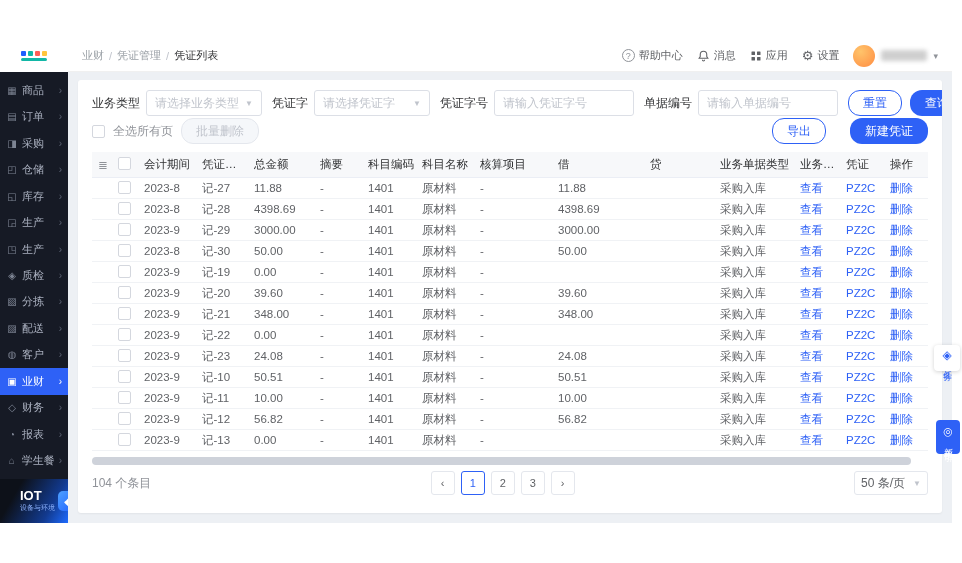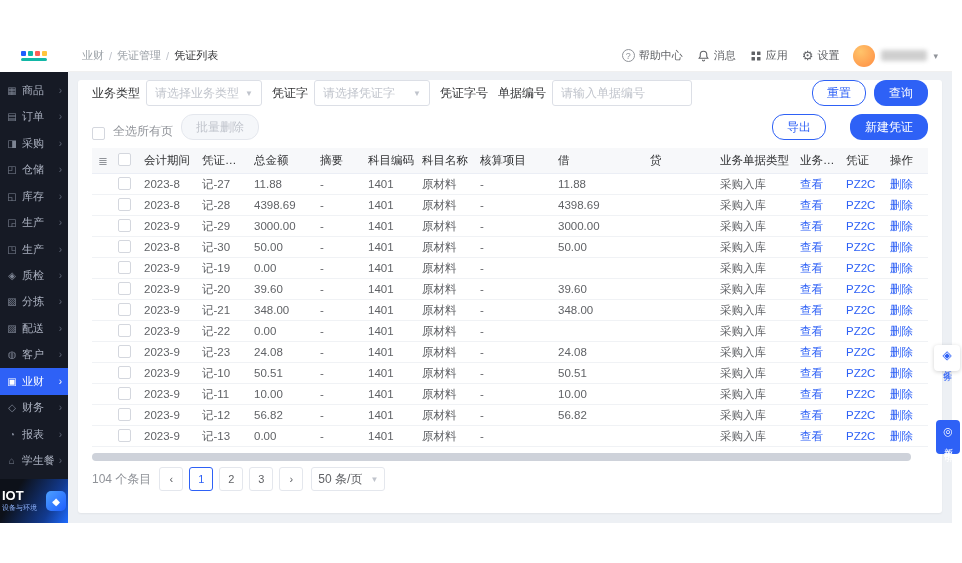--- a/index.html
+++ b/index.html
@@ -15,21 +15,21 @@
   .lb1{background:#1e5eff}.lb2{background:#12b7a6}.lb3{background:#ff5f57}.lb4{background:#ffc53d}
   .logo-bar{width:26px;height:3px;border-radius:2px;background:#12b7a6}
   .menu{flex:1;background:#161a25;padding:5px 0;display:flex;flex-direction:column;justify-content:space-between}
   .menu-item{height:26px;display:flex;align-items:center;padding:0 6px;gap:4px;color:#aab0bf;font-size:11px;cursor:pointer;flex:1}
   .mi-icon{width:12px;text-align:center;font-size:10px;color:#7d8493}
   .mi-label{flex:1;white-space:nowrap}
   .mi-chevron{font-size:10px;color:#596070}
   .menu-item.active{background:#2e61f6;color:#fff}
   .menu-item.active .mi-icon,.menu-item.active .mi-chevron{color:#fff}
   .iot{height:44px;background:linear-gradient(120deg,#0d1119 25%,#123a8f 72%,#1e6bff 100%);
-    display:flex;align-items:center;padding:0 2px;gap:3px}
+    display:flex;align-items:center;padding:0 20px;gap:3px}
   .iot-title{color:#fff;font-weight:bold;font-size:13px;line-height:1.1}
   .iot-sub{color:#8fb4ff;font-size:7px;white-space:nowrap}
   .iot-badge{width:20px;height:20px;border-radius:5px;margin-left:auto;flex-shrink:0;
     background:linear-gradient(135deg,#4da0ff,#1e5eff);color:#fff;font-size:10px;
     display:flex;align-items:center;justify-content:center}
 
   
   .main{flex:1;min-width:0;display:flex;flex-direction:column}
   .topbar{height:32px;background:#fff;border-bottom:1px solid #f0f0f0;display:flex;align-items:center;padding:0 14px;font-size:11px}
   .crumb{color:#9aa0a6;cursor:pointer}
@@ -39,57 +39,57 @@
   .top-item{display:flex;align-items:center;gap:4px;cursor:pointer}
   .q-icon{width:13px;height:13px;border:1px solid #909399;border-radius:50%;font-size:9px;color:#909399;
     display:flex;align-items:center;justify-content:center}
   .gear{font-size:13px;color:#606266;line-height:1}
   .user{display:flex;align-items:center;gap:6px;cursor:pointer}
   .avatar{width:22px;height:22px;border-radius:50%;background:radial-gradient(circle at 35% 30%,#ffc46b,#ff8c42)}
   .blur-name{width:46px;height:11px;border-radius:2px;background:#cfcfcf;filter:blur(2px)}
   .chev-down{color:#909399;font-size:9px}
 
   .content{flex:1;min-height:0;background:#edf0f4;padding:8px 10px 10px}
-  .card{background:#fff;height:100%;border-radius:3px;padding:0 14px;display:flex;flex-direction:column;
+  .card{background:#fff;height:100%;border-radius:3px;padding:10px 14px;display:flex;flex-direction:column;
     box-shadow:0 1px 2px rgba(0,0,0,.05);overflow:hidden}
 
   
   .filters{display:flex;align-items:center;gap:10px;flex-wrap:nowrap}
   .fgroup{display:flex;align-items:center;gap:6px}
   .flabel{color:#303133;white-space:nowrap}
   .select,.input{height:26px;border:1px solid #dcdfe6;border-radius:3px;background:#fff;
     display:flex;align-items:center;padding:0 8px;color:#c0c4cc;cursor:pointer;white-space:nowrap;overflow:hidden}
   .select{width:116px}.input{width:140px;cursor:text}
   .sel-arrow{margin-left:auto;color:#c0c4cc;font-size:8px;padding-left:4px}
   .filter-actions{margin-left:auto;display:flex;gap:8px}
   .btn{height:26px;padding:0 14px;border-radius:12px;border:1px solid transparent;display:flex;align-items:center;
     cursor:pointer;white-space:nowrap}
   .btn-outline{border-color:#2e61f6;color:#2e61f6;background:#fff}
   .btn-primary{background:#2e61f6;color:#fff}
   .btn-disabled{background:#f5f7fa;border-color:#e4e7ed;color:#c0c4cc;cursor:not-allowed}
 
   
-  .toolbar{display:flex;align-items:flex-end;gap:8px;margin-top:8px}
+  .toolbar{display:flex;align-items:center;gap:8px;margin-top:2px}
   .checkbox{width:13px;height:13px;border:1px solid #d4d7de;border-radius:2px;background:#fff;display:inline-block;cursor:pointer}
   .select-all-label{color:#909399}
   .toolbar-right{margin-left:auto;display:flex;gap:24px}
 
   
   .table{margin-top:8px}
   .trow{display:grid;align-items:center;height:21px;border-bottom:1px solid #f0f2f5;color:#606266;font-size:11.5px;
     grid-template-columns:22px 26px 58px 52px 66px 48px 54px 58px 78px 92px 70px 80px 46px 44px 40px}
   .thead{height:26px;background:#f7f8fa;color:#303133;border-bottom:1px solid #ebeef5}
   .cell{padding:0 4px;overflow:hidden;white-space:nowrap;text-overflow:ellipsis}
   .link{color:#2e61f6;cursor:pointer}
   .col-icon{color:#909399;text-align:center;cursor:pointer}
 
   .hscroll{margin-top:6px;height:8px}
   .hthumb{height:8px;width:98%;border-radius:4px;background:#ced2da;cursor:grab}
 
-  .pager{display:flex;align-items:center;justify-content:flex-start;gap:8px;margin-top:6px;color:#909399}
+  .pager{display:flex;align-items:center;justify-content:space-between;gap:8px;margin-top:6px;color:#909399}
   .pager-pages{display:flex;gap:6px}
   .pbtn{min-width:24px;height:24px;border:1px solid #e4e7ed;border-radius:3px;background:#fff;color:#606266;
     display:flex;align-items:center;justify-content:center;cursor:pointer;font-size:11px;padding:0 4px}
   .pbtn.active{border-color:#2e61f6;color:#2e61f6}
   .psize{height:24px;border:1px solid #e4e7ed;border-radius:3px;background:#fff;color:#606266;
     display:flex;align-items:center;gap:4px;padding:0 6px;cursor:pointer}
 
   
   .float-task{position:absolute;right:2px;top:345px;width:26px;background:#fff;border-radius:4px;
     box-shadow:0 1px 4px rgba(0,0,0,.18);display:flex;flex-direction:column;align-items:center;
@@ -256,20 +256,23 @@
           </div>
           <div class="fgroup">
             <span class="flabel">凭证字</span>
             <div class="select">
               <span>请选择凭证字</span>
               <span class="sel-arrow">▼</span>
             </div>
           </div>
           <div class="fgroup">
             <span class="flabel">凭证字号</span>
+            <div class="input">
+              <span>请输入凭证字号</span>
+            </div>
           </div>
           <div class="fgroup">
             <span class="flabel">单据编号</span>
             <div class="input">
               <span>请输入单据编号</span>
             </div>
           </div>
           <div class="filter-actions">
             <div class="btn btn-outline">重置</div>
             <div class="btn btn-primary">查询</div>

